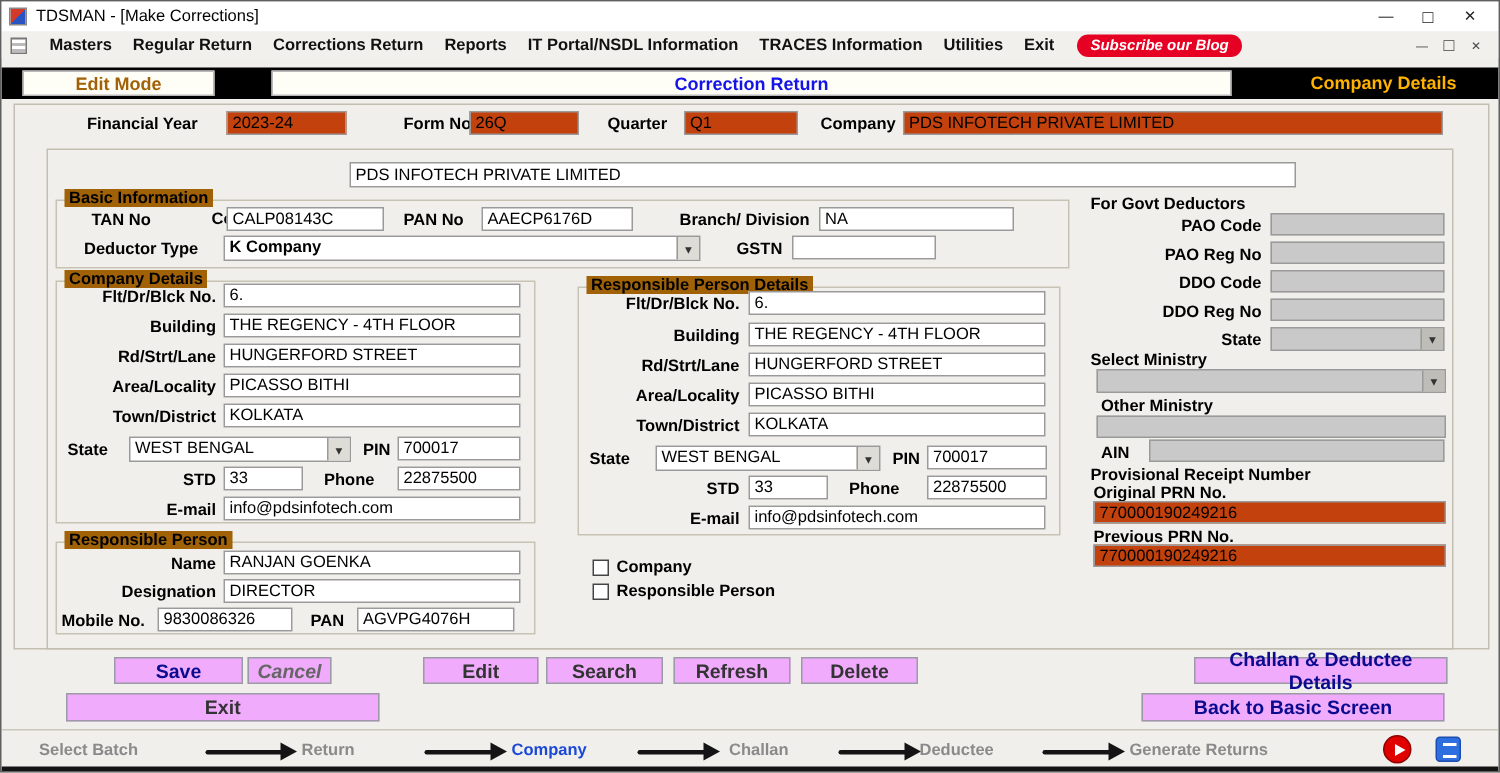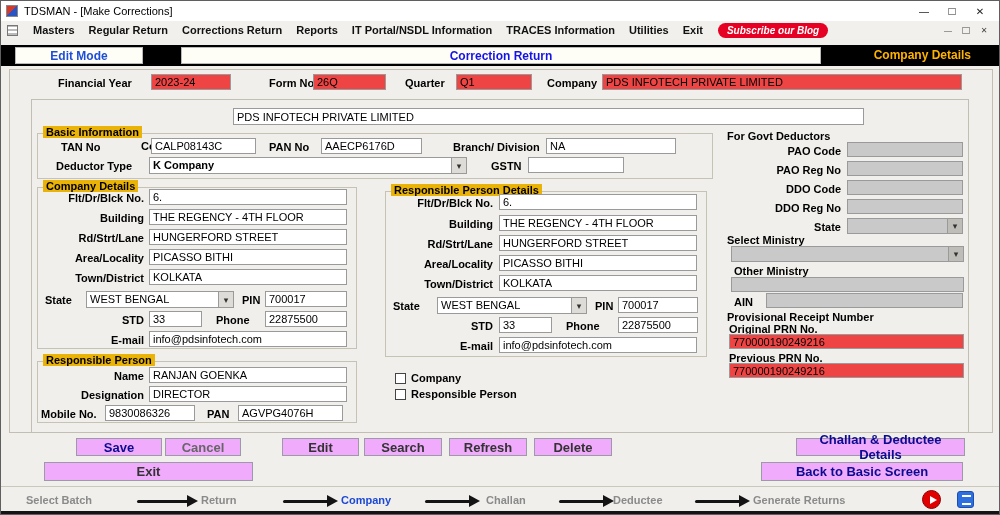--- a/index.html
+++ b/index.html
@@ -20,36 +20,36 @@
   .menu-grid-ico { width:11px; height:11px; margin:0 8px 0 6px; border:1px solid #777; background:
      repeating-linear-gradient(0deg,#bbb 0 2px,#fff 2px 4px); }
   .menu-item { padding:0 7px; font-weight:700; color:#111; cursor:pointer; white-space:nowrap; }
   .subscribe { background:#e60023; color:#fff; border-radius:9px; font-style:italic; font-weight:700; font-size:10px; padding:2px 9px; margin-left:8px; cursor:pointer; }
   .mdi-controls { margin-left:auto; display:flex; padding-right:6px; }
   .mdi-controls .wc { width:18px; height:14px; font-size:8px; color:#444; }
 
   
   .modebar { position:absolute; left:0; top:44px; width:100%; height:21px; background:#000; }
   .mode-box { position:absolute; top:2px; height:17px; background:#fffef6; border:1px solid #b9b9b9; display:flex; align-items:center; justify-content:center; font-size:12px; font-weight:700; }
-  .mode-edit { left:14px; width:128px; color:#1d4ed8; }
+  .mode-edit { left:14px; width:128px; color:#a16207; }
   .mode-corr { left:180px; width:640px; color:#1414e8; }
   .mode-comp { position:absolute; right:28px; top:3px; color:#ffb200; font-weight:700; font-size:12px; }
 
   
   .outer-frame { position:absolute; left:8px; top:68px; width:984px; height:364px; border:1px solid #c2bfb2; }
   .main-frame  { position:absolute; left:30px; top:98px; width:938px; height:334px; border:1px solid #c2bfb2; }
   .frame { position:absolute; border:1px solid #c6c3b5; }
-  .legend { position:absolute; top:-8px; left:5px; background:#eab308; padding:0 3px; font-size:11px; font-weight:700; white-space:nowrap; }
+  .legend { position:absolute; top:-8px; left:5px; background:#a16207; padding:0 3px; font-size:11px; font-weight:700; white-space:nowrap; }
 
   
   .lbl { position:absolute; font-size:11px; font-weight:700; color:#000; white-space:nowrap; }
   .lbl.r { text-align:right; }
   .sect { position:absolute; font-size:11px; font-weight:700; color:#000; white-space:nowrap; }
   .inp { position:absolute; height:16px; border:1px solid #9a9a9a; background:#fff; font-family:"Liberation Sans",sans-serif; font-size:11px; padding:0 3px; color:#000; }
-  .inp.yellow { background:#ef4444; }
+  .inp.yellow { background:#c2410c; }
   .inp.dis { background:#c9c9c9; }
   .ddl { position:absolute; height:17px; border:1px solid #9a9a9a; background:#fff; font-size:11px; display:flex; align-items:stretch; cursor:pointer; }
   .ddl .val { flex:1; padding:1px 3px; white-space:nowrap; overflow:hidden; }
   .ddl .val.b { font-weight:700; }
   .ddl .dbtn { width:15px; background:#dedcd6; border-left:1px solid #9a9a9a; display:flex; align-items:center; justify-content:center; color:#333; }
   .ddl .dbtn::after { content:"▾"; font-size:9px; }
   .ddl.dis { background:#c9c9c9; } .ddl.dis .val { color:#888; } .ddl.dis .dbtn { background:#bfbdb7; }
   .cb { position:absolute; width:11px; height:11px; background:#fff; border:1px solid #444; cursor:pointer; }
 
   
@@ -237,21 +237,21 @@
   <span class="sect" style="left:733px; top:295px;">AIN</span>
   <input class="inp dis" style="left: 765px; top: 292px; width: 197px; height: 15px;" value="">
 
   <span class="sect" style="left:726px; top:310px;">Provisional Receipt Number</span>
   <span class="lbl" style="left:728px; top:322px;">Original PRN No.</span>
   <input class="inp yellow" style="left: 728px; top: 333px; width: 235px; height: 15px;" value="770000190249216">
   <span class="lbl" style="left:728px; top:351px;">Previous PRN No.</span>
   <input class="inp yellow" style="left: 728px; top: 362px; width: 235px; height: 15px;" value="770000190249216">
 
   <button class="btn1 blue" style="left:75px; top:437px; width:86px;">Save</button>
-  <button class="btn1 gray" style="left:164px; top:437px; width:76px;">Cancel</button>
+  <button class="btn1 gray" style="left:164px; top:437px; width:56px;font-style:italic;">Cancel</button>
   <button class="btn1" style="left:281px; top:437px; width:77px;">Edit</button>
   <button class="btn1" style="left:363px; top:437px; width:78px;">Search</button>
   <button class="btn1" style="left:448px; top:437px; width:78px;">Refresh</button>
   <button class="btn1" style="left:533px; top:437px; width:78px;">Delete</button>
   <button class="btn1 blue" style="left:795px; top:437px; width:169px;">Challan &amp; Deductee Details</button>
 
   <button class="btn1 tall" style="left:43px; top:461px; width:209px;">Exit</button>
   <button class="btn1 tall blue" style="left:760px; top:461px; width:202px;">Back to Basic Screen</button>
 
   <div class="flow-sep"></div>

